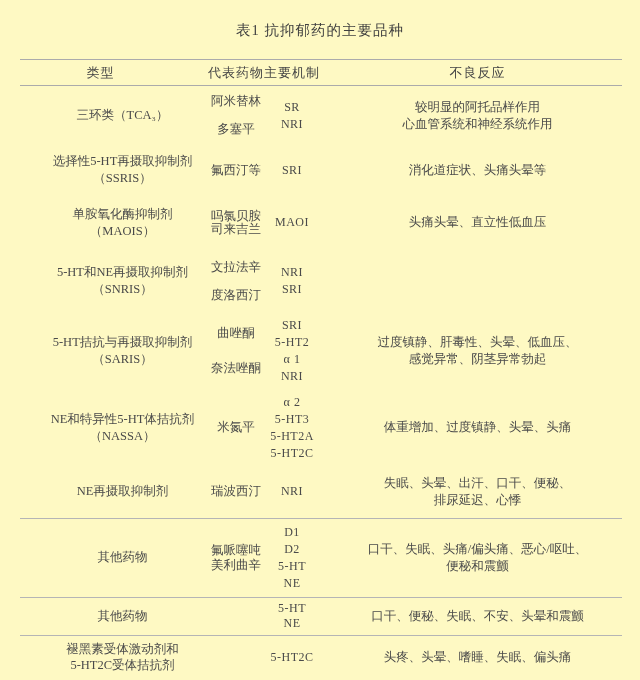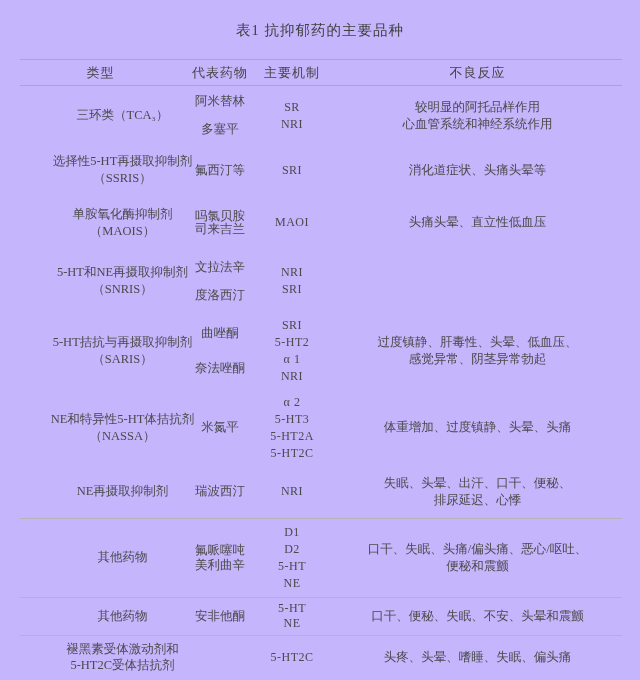--- a/index.html
+++ b/index.html
@@ -1,19 +1,19 @@
 <!DOCTYPE html>
 <html><head>
 <meta charset="utf-8">
 <style>
   html,body{margin:0;padding:0;background:#ffffff;}
   .sheet{
     position:relative;
     width:640px;height:680px;
-    background:#c4b5fd;
+    background:#fef9c3;
     font-family:"Liberation Serif","DejaVu Serif",serif;
     color:#4a4a4a;
     overflow:hidden;
   }
   .title{
     position:absolute;top:21px;left:0;width:100%;
     text-align:center;
     font-size:14.5px;color:#3f3f3f;letter-spacing:1px;
   }
   .table{position:absolute;top:59px;left:0;width:100%;}
@@ -27,21 +27,21 @@
     content:"";position:absolute;top:0;left:20px;right:18px;height:1px;background:#b5b5b5;
   }
   .cell{
     position:absolute;top:0;height:100%;
     display:flex;flex-direction:column;justify-content:center;align-items:center;
     gap:4px;
     font-size:12.5px;line-height:13px;
     white-space:nowrap;text-align:center;
   }
   .c-type{left:20px;width:205px;}
-  .c-drugs{left:155px;width:130px;}
+  .c-drugs{left:171px;width:130px;}
   .c-mech{left:252px;width:80px;font-size:12px;letter-spacing:0.5px;}
   .c-adv{left:330px;width:295px;}
   .thead .cell{font-size:13px;color:#454545;letter-spacing:1px;}
   .thead .c-type{transform:translateX(-22px);}
   
   .r0 .c-drugs{gap:15px;}
   .r2 .c-drugs{gap:0;}
   .r3 .c-drugs{gap:15px;}
   .r4 .c-drugs{gap:22px;}
   .r7 .c-drugs{gap:2px;}
@@ -193,23 +193,20 @@
         </div>
     <div class="cell c-adv">
           <div>口干、失眠、头痛/偏头痛、恶心/呕吐、</div>
           <div>便秘和震颤</div>
         </div>
   </div>
       <div class="row r8">
     <div class="cell c-type">
           <div>其他药物</div>
         </div>
-    <div class="cell c-drugs">
-          <div>安非他酮</div>
-        </div>
     <div class="cell c-mech">
           <div>5-HT</div>
           <div>NE</div>
         </div>
     <div class="cell c-adv">
           <div>口干、便秘、失眠、不安、头晕和震颤</div>
         </div>
   </div>
       <div class="row r9">
     <div class="cell c-type">

